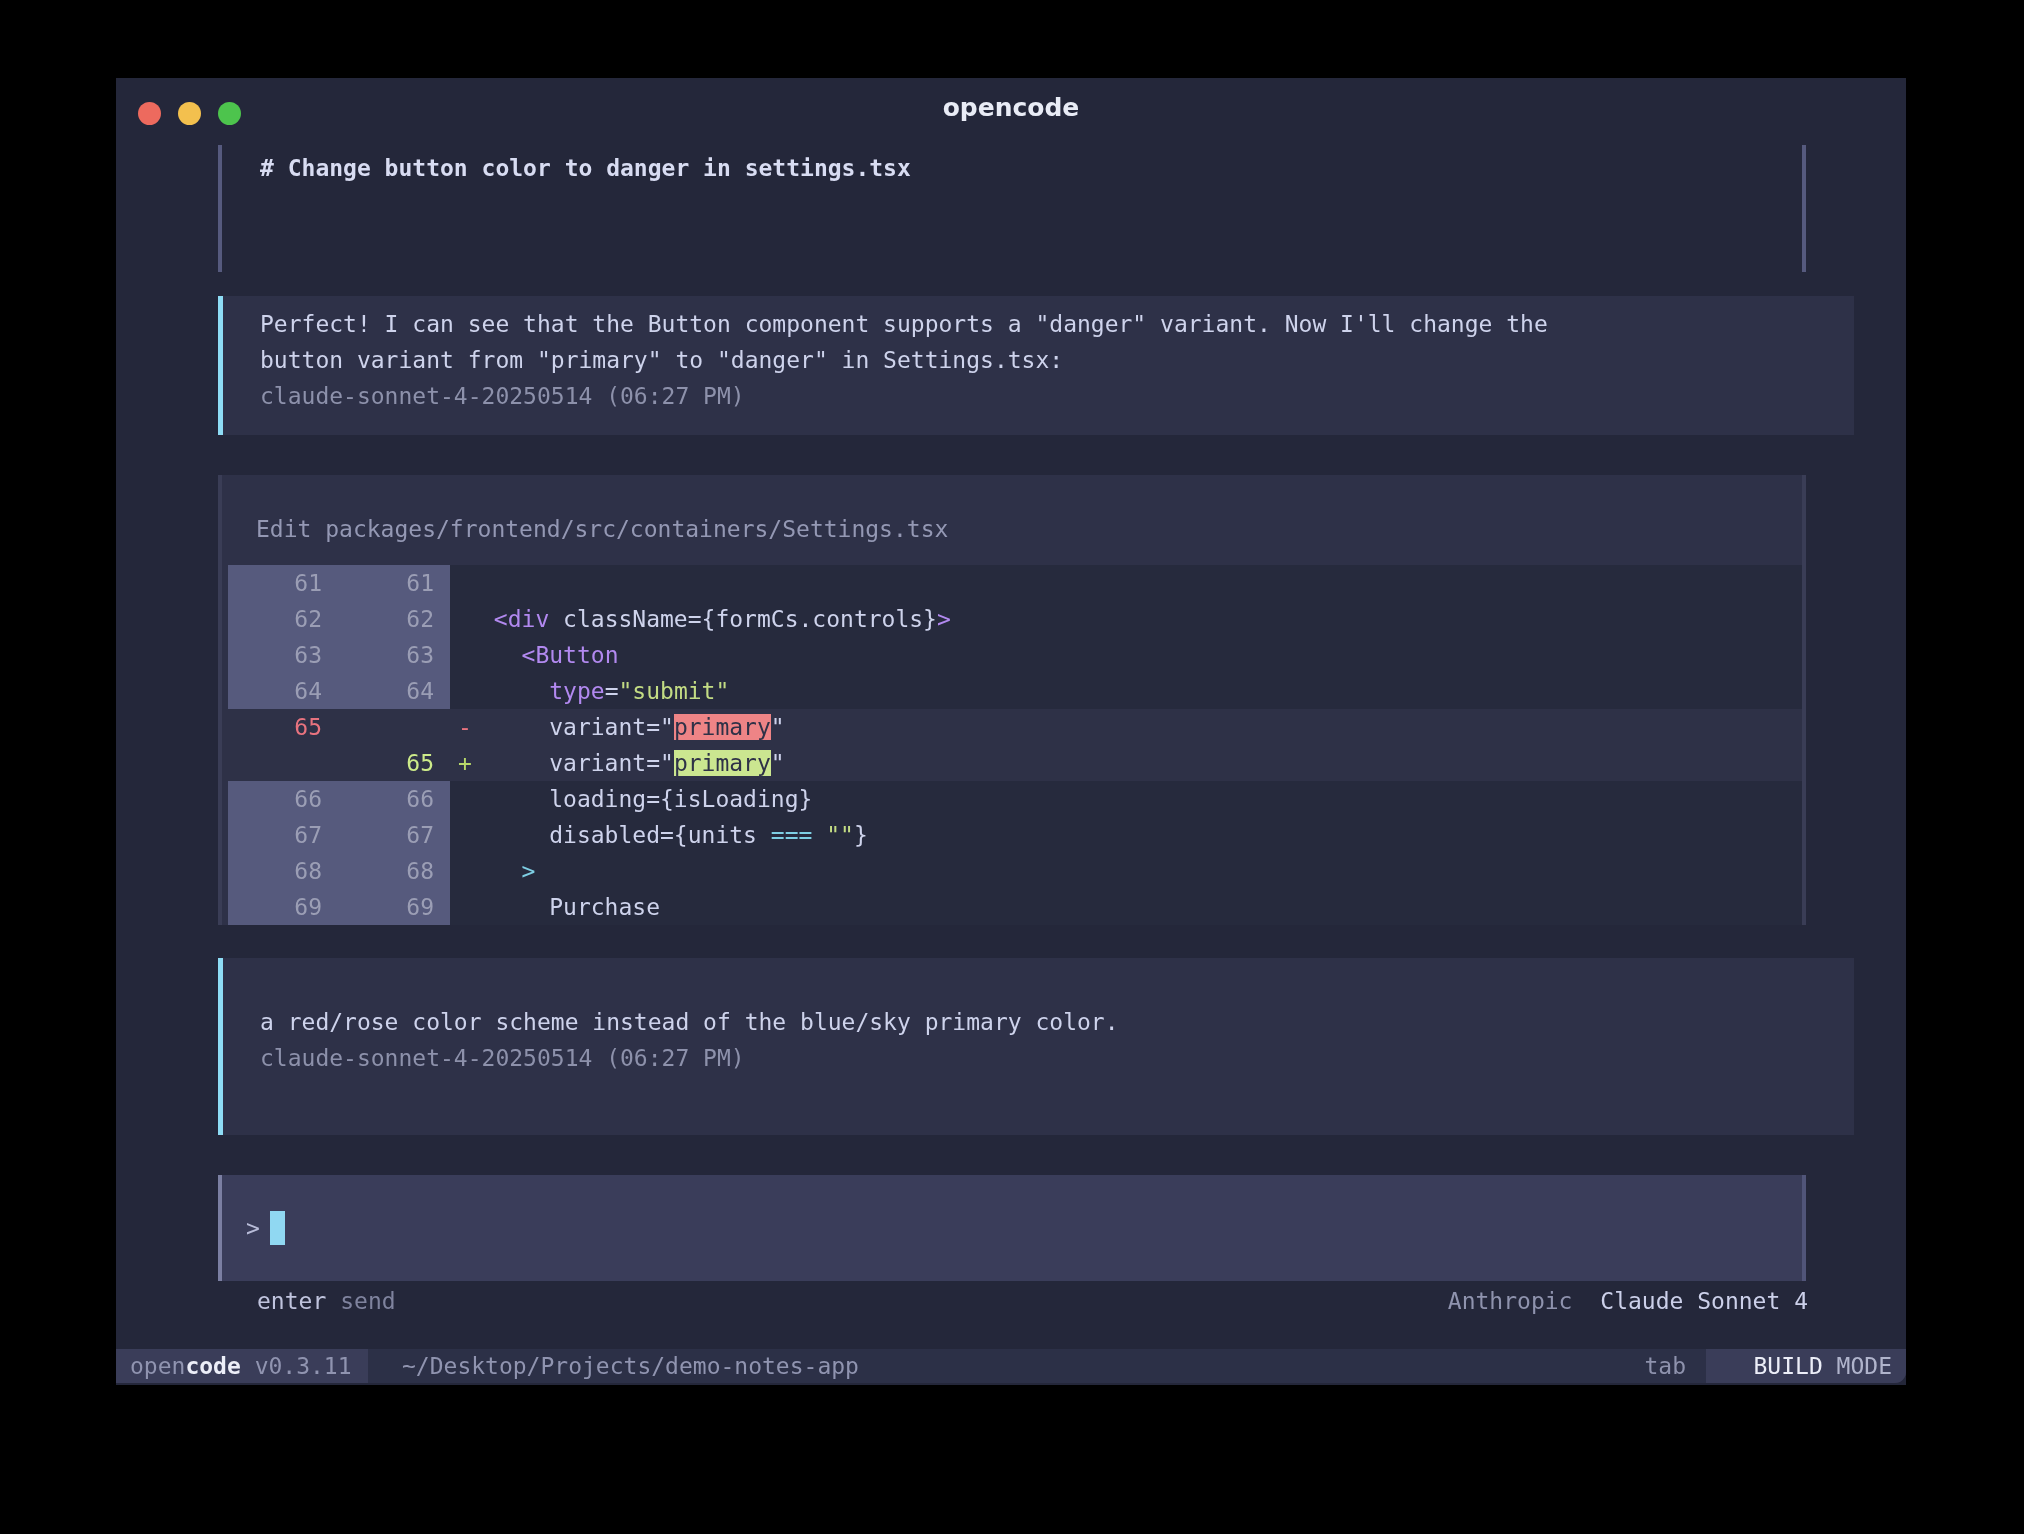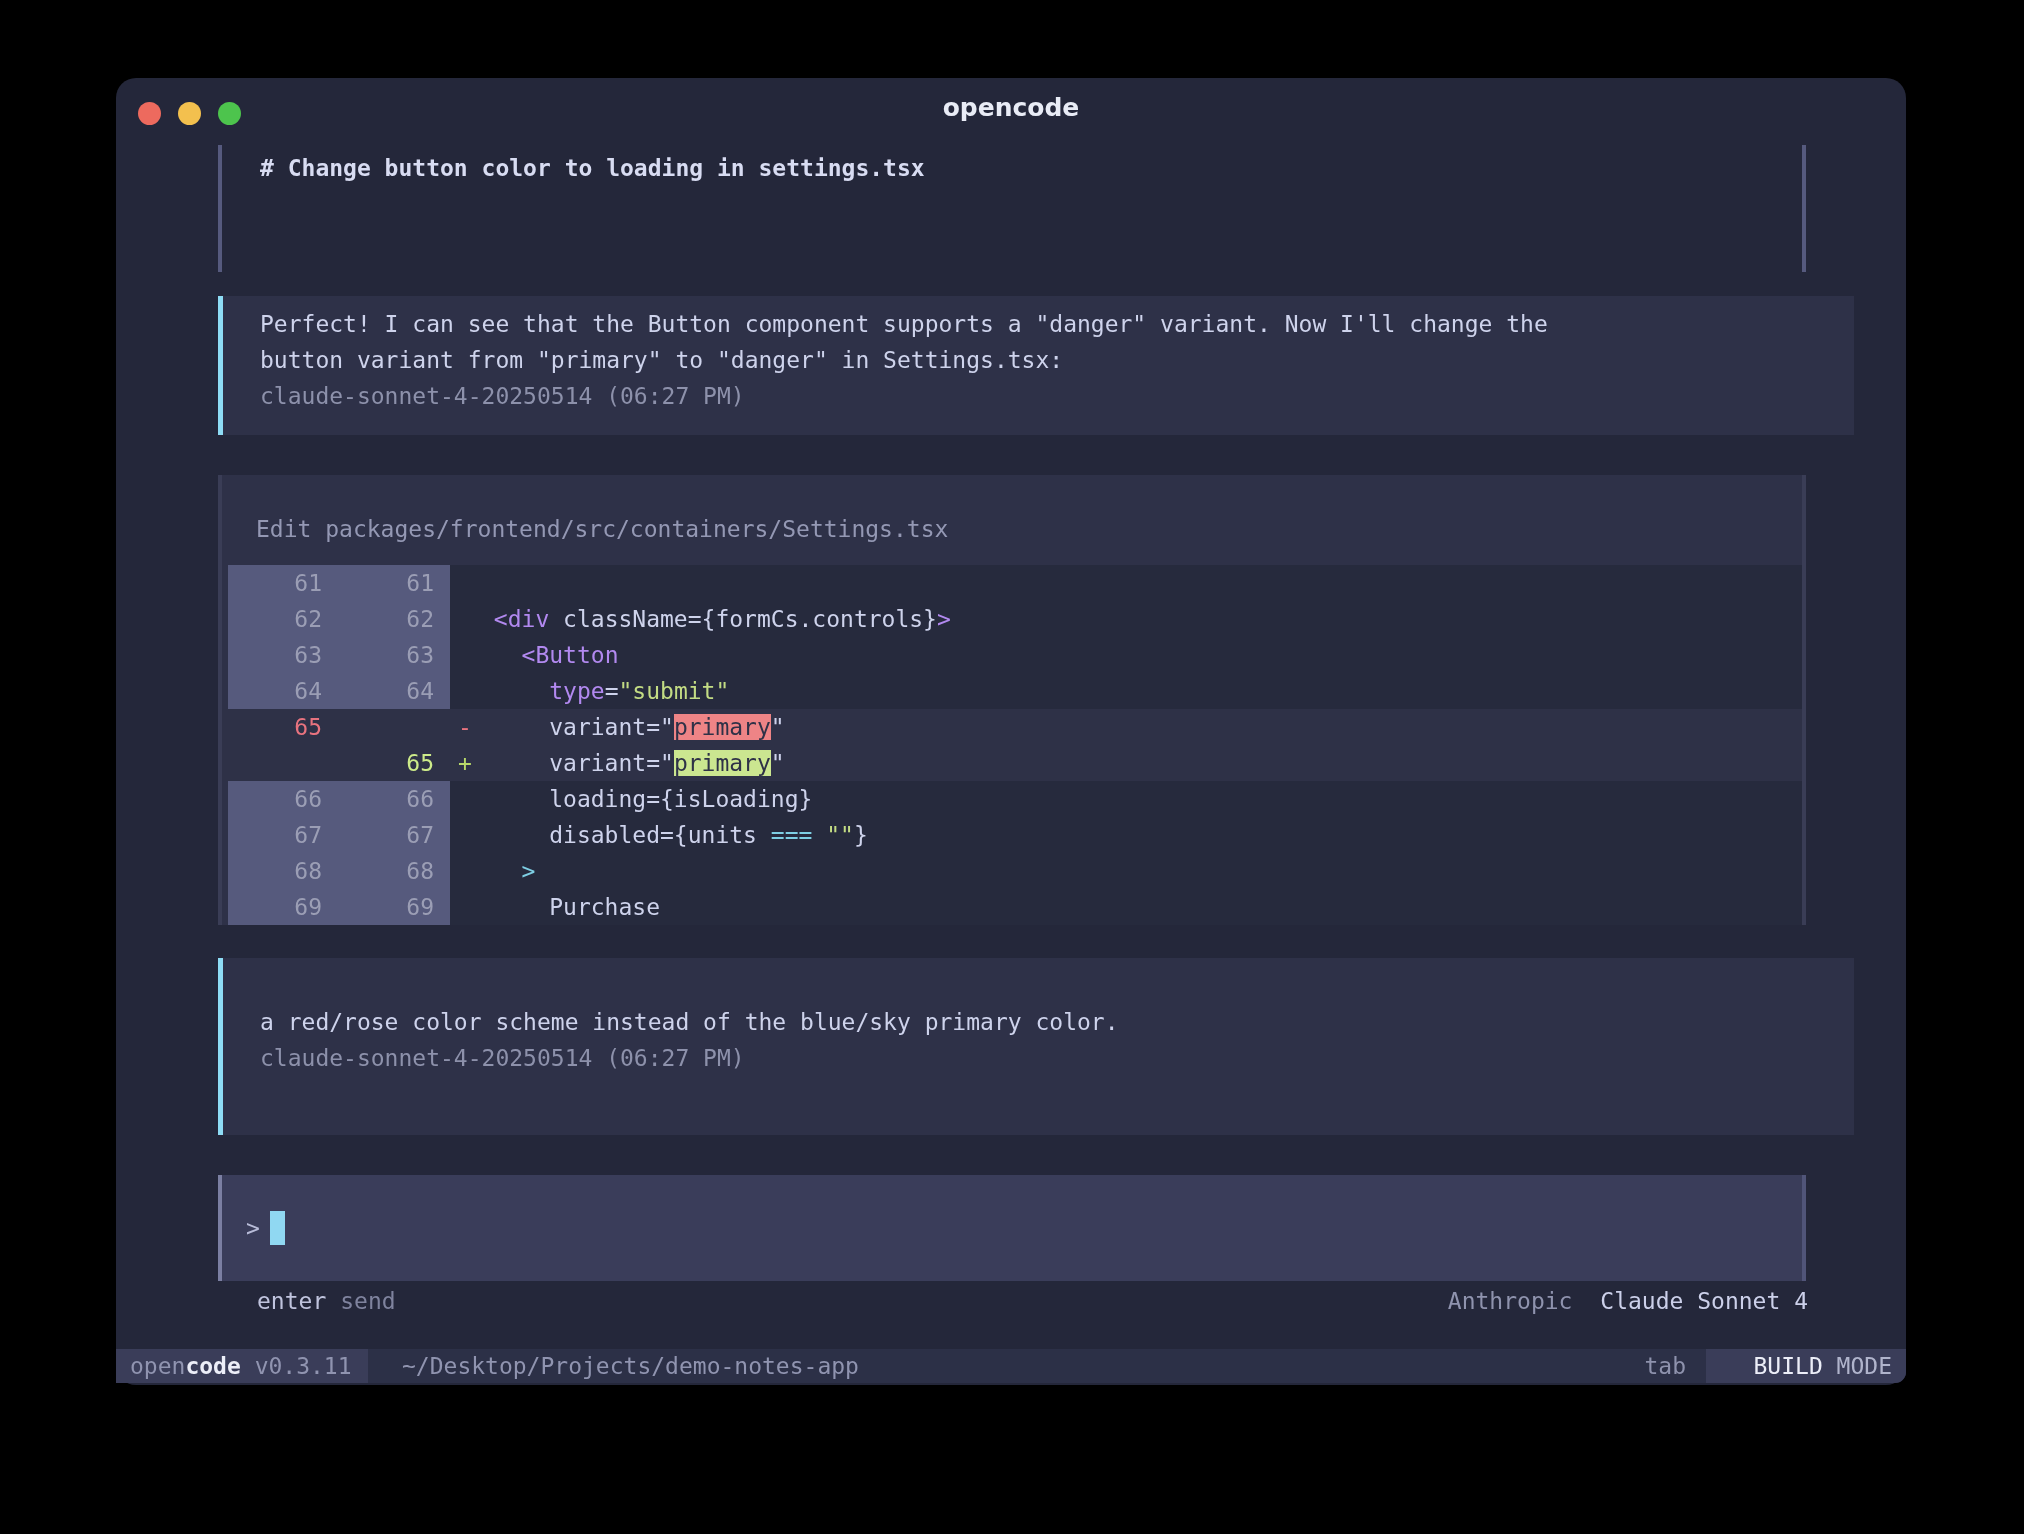--- a/index.html
+++ b/index.html
@@ -1,21 +1,21 @@
 <!DOCTYPE html>
 <html><head>
 <meta charset="utf-8">
 <style>
   * { margin:0; padding:0; box-sizing:border-box; }
   html,body { background:#000; }
   body { width:2024px; height:1534px; position:relative; overflow:hidden;
          font-family:"DejaVu Sans Mono", monospace; }
 
   .window { position:absolute; left:116px; top:78px; width:1790px; height:1307px;
-            background:#24273a; border-radius:20px; color:#ced3ec; font-size:23px; }
+            background:#24273a; border-radius:0; color:#ced3ec; font-size:23px; }
 
   
   .titlebar { position:absolute; top:0; left:0; right:0; height:58px; }
   .lights { position:absolute; left:22px; top:24px; display:flex; gap:17px; }
   .light { width:23px; height:23px; border-radius:50%; }
   .light.red { background:#ed6a5e; }
   .light.yellow { background:#f3c04e; }
   .light.green { background:#4dc44d; }
   .win-title { text-align:center; line-height:60px; font-family:"DejaVu Sans", sans-serif;
                font-weight:700; font-size:25px; color:#e9ecf6; }
@@ -97,21 +97,21 @@
   <div class="titlebar">
     <div class="lights">
       <div class="light red"></div>
       <div class="light yellow"></div>
       <div class="light green"></div>
     </div>
     <div class="win-title">opencode</div>
   </div>
 
   <div class="session-header">
-    <div class="sh-title"># Change button color to loading in settings.tsx</div>
+    <div class="sh-title"># Change button color to danger in settings.tsx</div>
   </div>
 
   <div class="msg msg-1">
     <div>
         <div class="msg-line">Perfect! I can see that the Button component supports a "danger" variant. Now I'll change the</div>
         <div class="msg-line">button variant from "primary" to "danger" in Settings.tsx:</div>
       </div>
     <div class="msg-meta">claude-sonnet-4-20250514 (06:27 PM)</div>
   </div>
 

